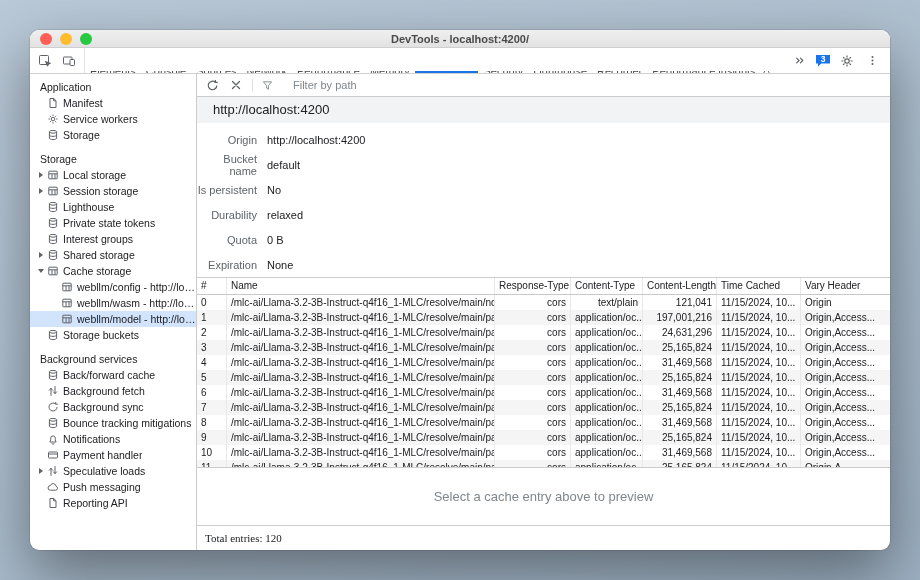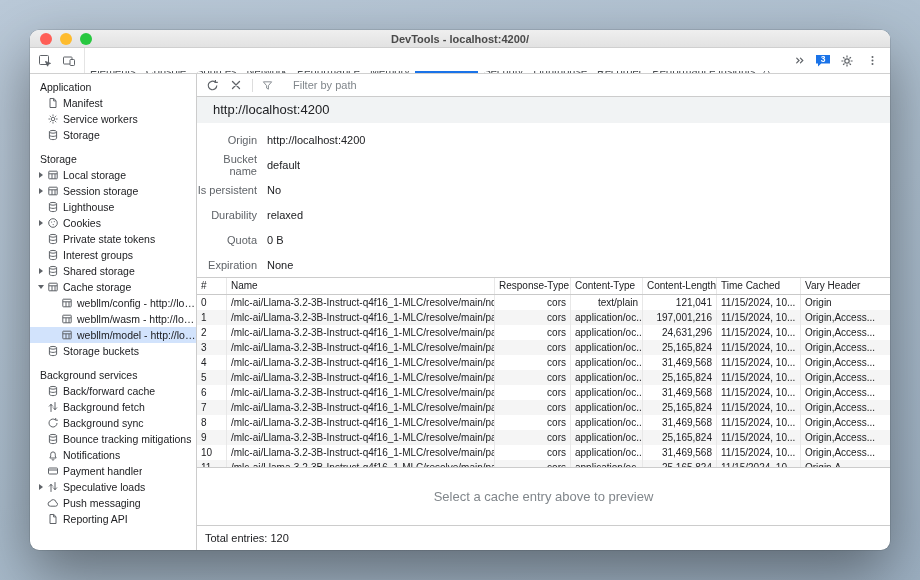--- a/index.html
+++ b/index.html
@@ -77,21 +77,21 @@
   .tr.head { height:17px; line-height:16px; border-bottom:1px solid #c9c9c9; background:#fff; color:#202124; }
   .tr.body { height:15px; line-height:15px; }
   .tr.body.alt { background:#f5f5f5; }
   .td { padding:0 4px; white-space:nowrap; overflow:hidden; border-right:1px solid #e8e8e8; }
   .tr .td:last-child { border-right:none; }
   .td.r { text-align:right; }
   
   .preview { flex:1 1 auto; border-top:1px solid #ccc; display:flex; align-items:center;
     justify-content:center; color:#80868b; font-weight:400; font-size:13px; }
   .footer { height:25px; flex:none; border-top:1px solid #ccc; line-height:24px;
-    padding-left:8px; font-size:11px; color:#202124; }
+    padding-left:8px; font-size:11px; color:#202124;font-family:Liberation Serif, serif; }
 </style>
 </head>
 <body>
 
 <div class="window">
 
   <div class="titlebar">
     <div class="traffic">
       <span class="tl red"></span>
       <span class="tl yellow"></span>
@@ -247,32 +247,20 @@
             <span class="sicon">
               <svg width="12" height="12" viewBox="0 0 12 12" stroke="currentColor" fill="none">
                 <ellipse cx="6" cy="2.8" rx="3.6" ry="1.4"></ellipse>
                 <path d="M2.4 2.8v6.4c0 .8 1.6 1.4 3.6 1.4s3.6-.6 3.6-1.4V2.8"></path>
                 <path d="M2.4 6c0 .8 1.6 1.4 3.6 1.4S9.6 6.8 9.6 6"></path>
               </svg>
             </span>
             <span class="sb-label">Lighthouse</span>
           </div>
           <div class="sb-item">
-            <span class="arr right"></span>
-            <span class="sicon">
-              <svg width="12" height="12" viewBox="0 0 12 12" stroke="currentColor" fill="none">
-                <circle cx="6" cy="6" r="4.3"></circle>
-                <circle cx="4.6" cy="5" r="0.6" fill="currentColor" stroke="none"></circle>
-                <circle cx="7.3" cy="4.6" r="0.6" fill="currentColor" stroke="none"></circle>
-                <circle cx="6.2" cy="7.6" r="0.6" fill="currentColor" stroke="none"></circle>
-              </svg>
-            </span>
-            <span class="sb-label">Cookies</span>
-          </div>
-          <div class="sb-item">
             <span class="arr"></span>
             <span class="sicon">
               <svg width="12" height="12" viewBox="0 0 12 12" stroke="currentColor" fill="none">
                 <ellipse cx="6" cy="2.8" rx="3.6" ry="1.4"></ellipse>
                 <path d="M2.4 2.8v6.4c0 .8 1.6 1.4 3.6 1.4s3.6-.6 3.6-1.4V2.8"></path>
                 <path d="M2.4 6c0 .8 1.6 1.4 3.6 1.4S9.6 6.8 9.6 6"></path>
               </svg>
             </span>
             <span class="sb-label">Private state tokens</span>
           </div>

